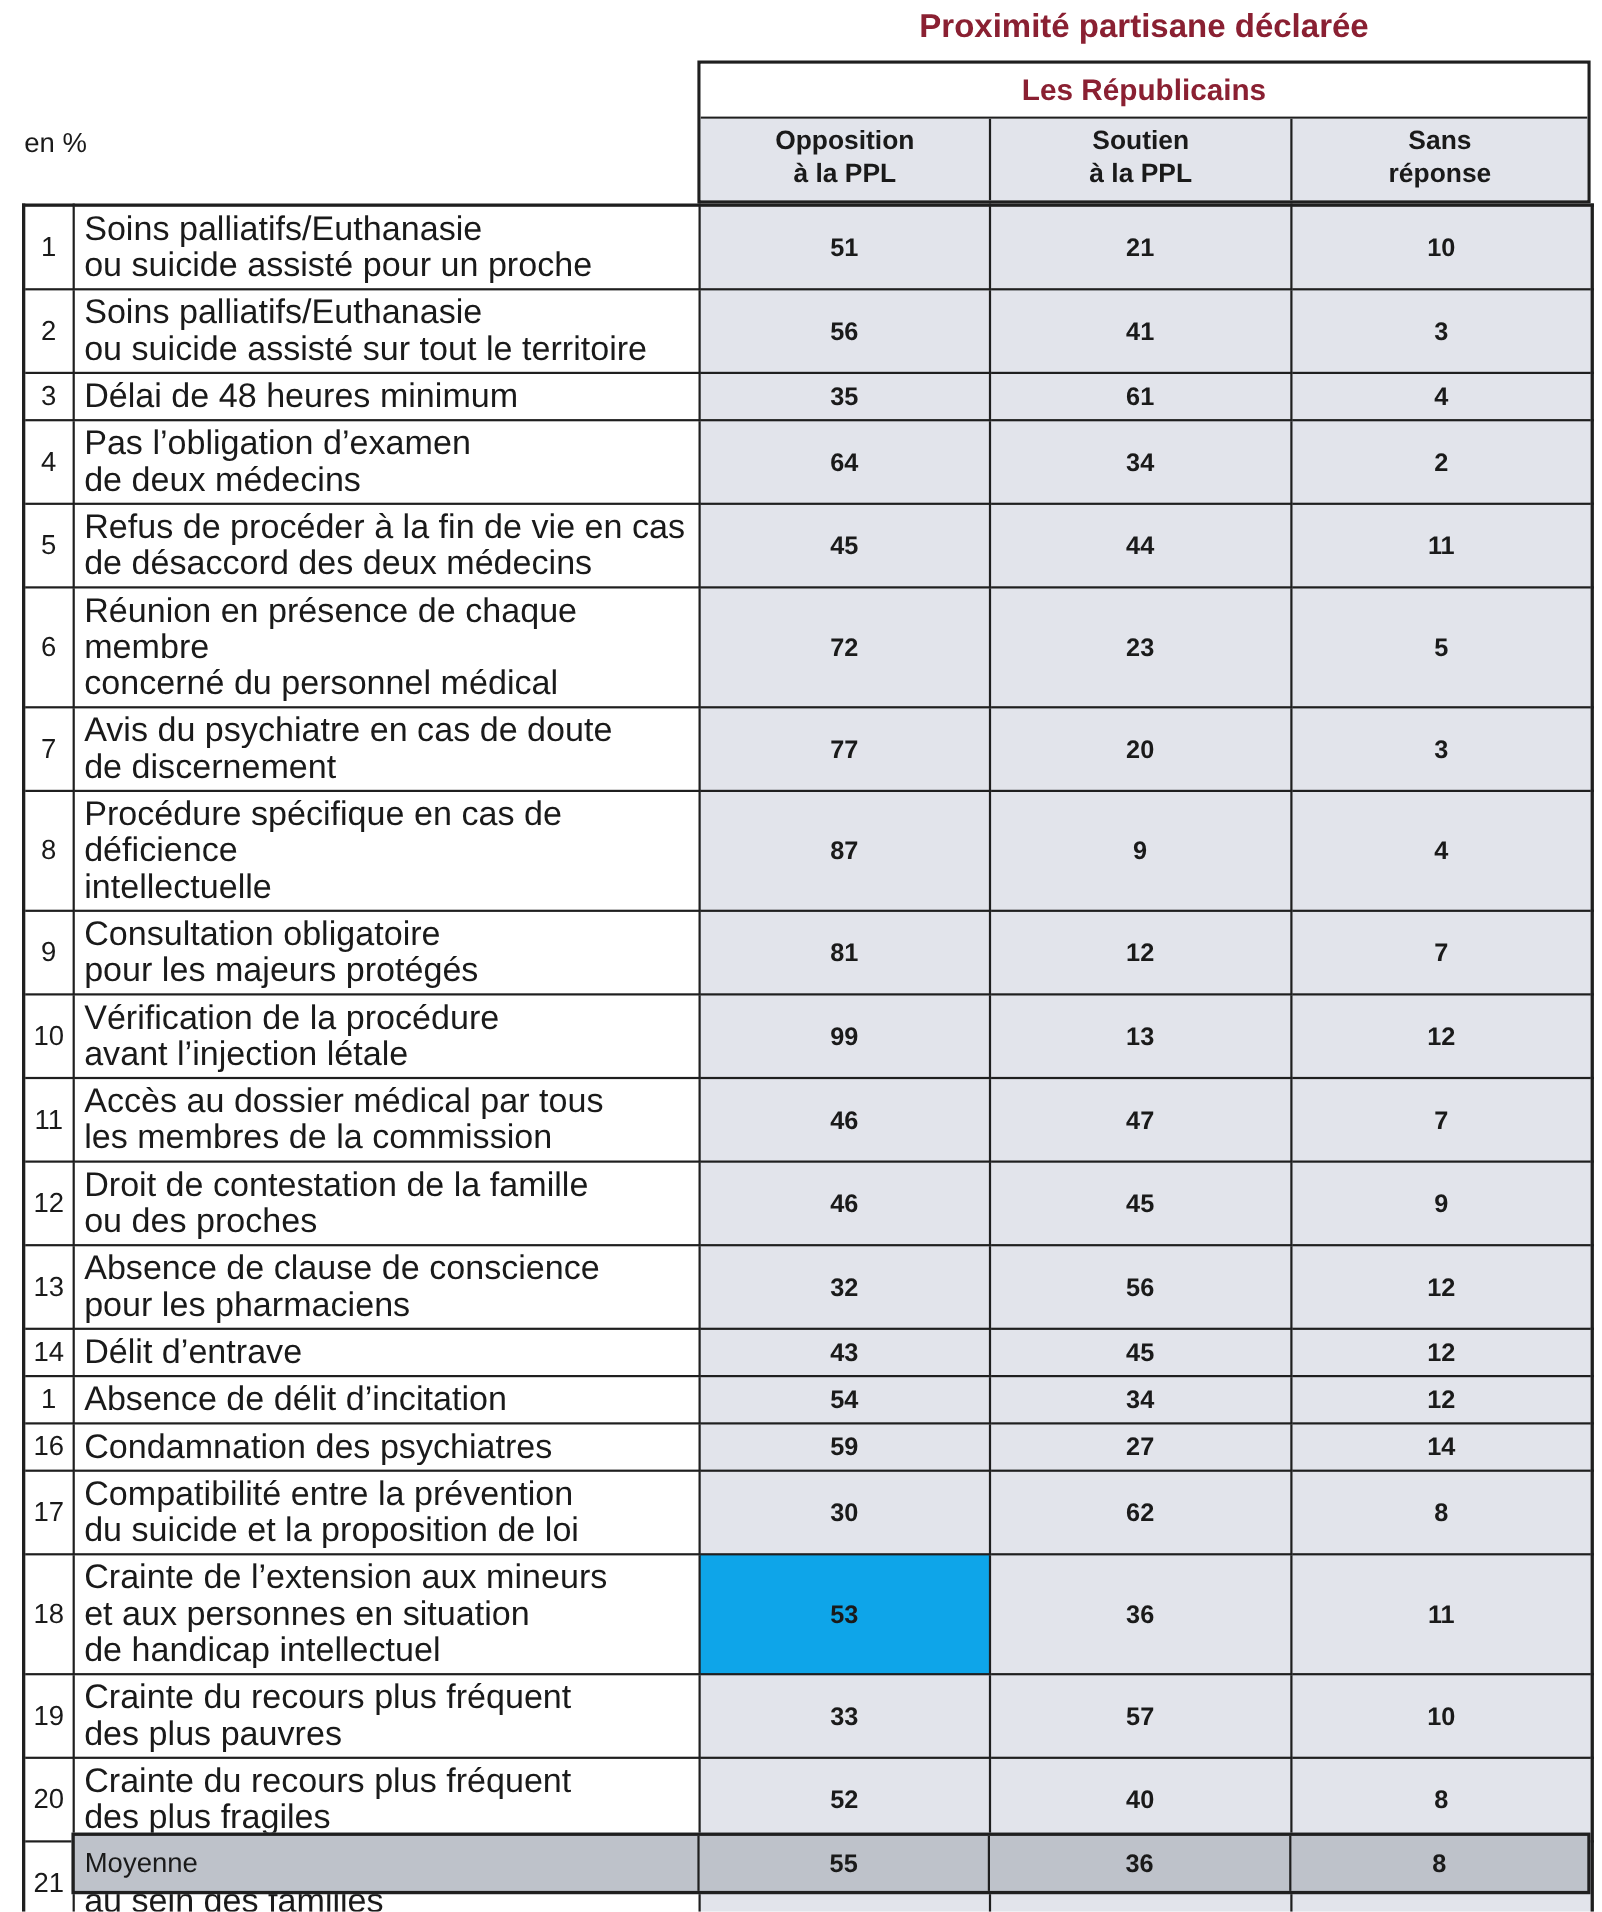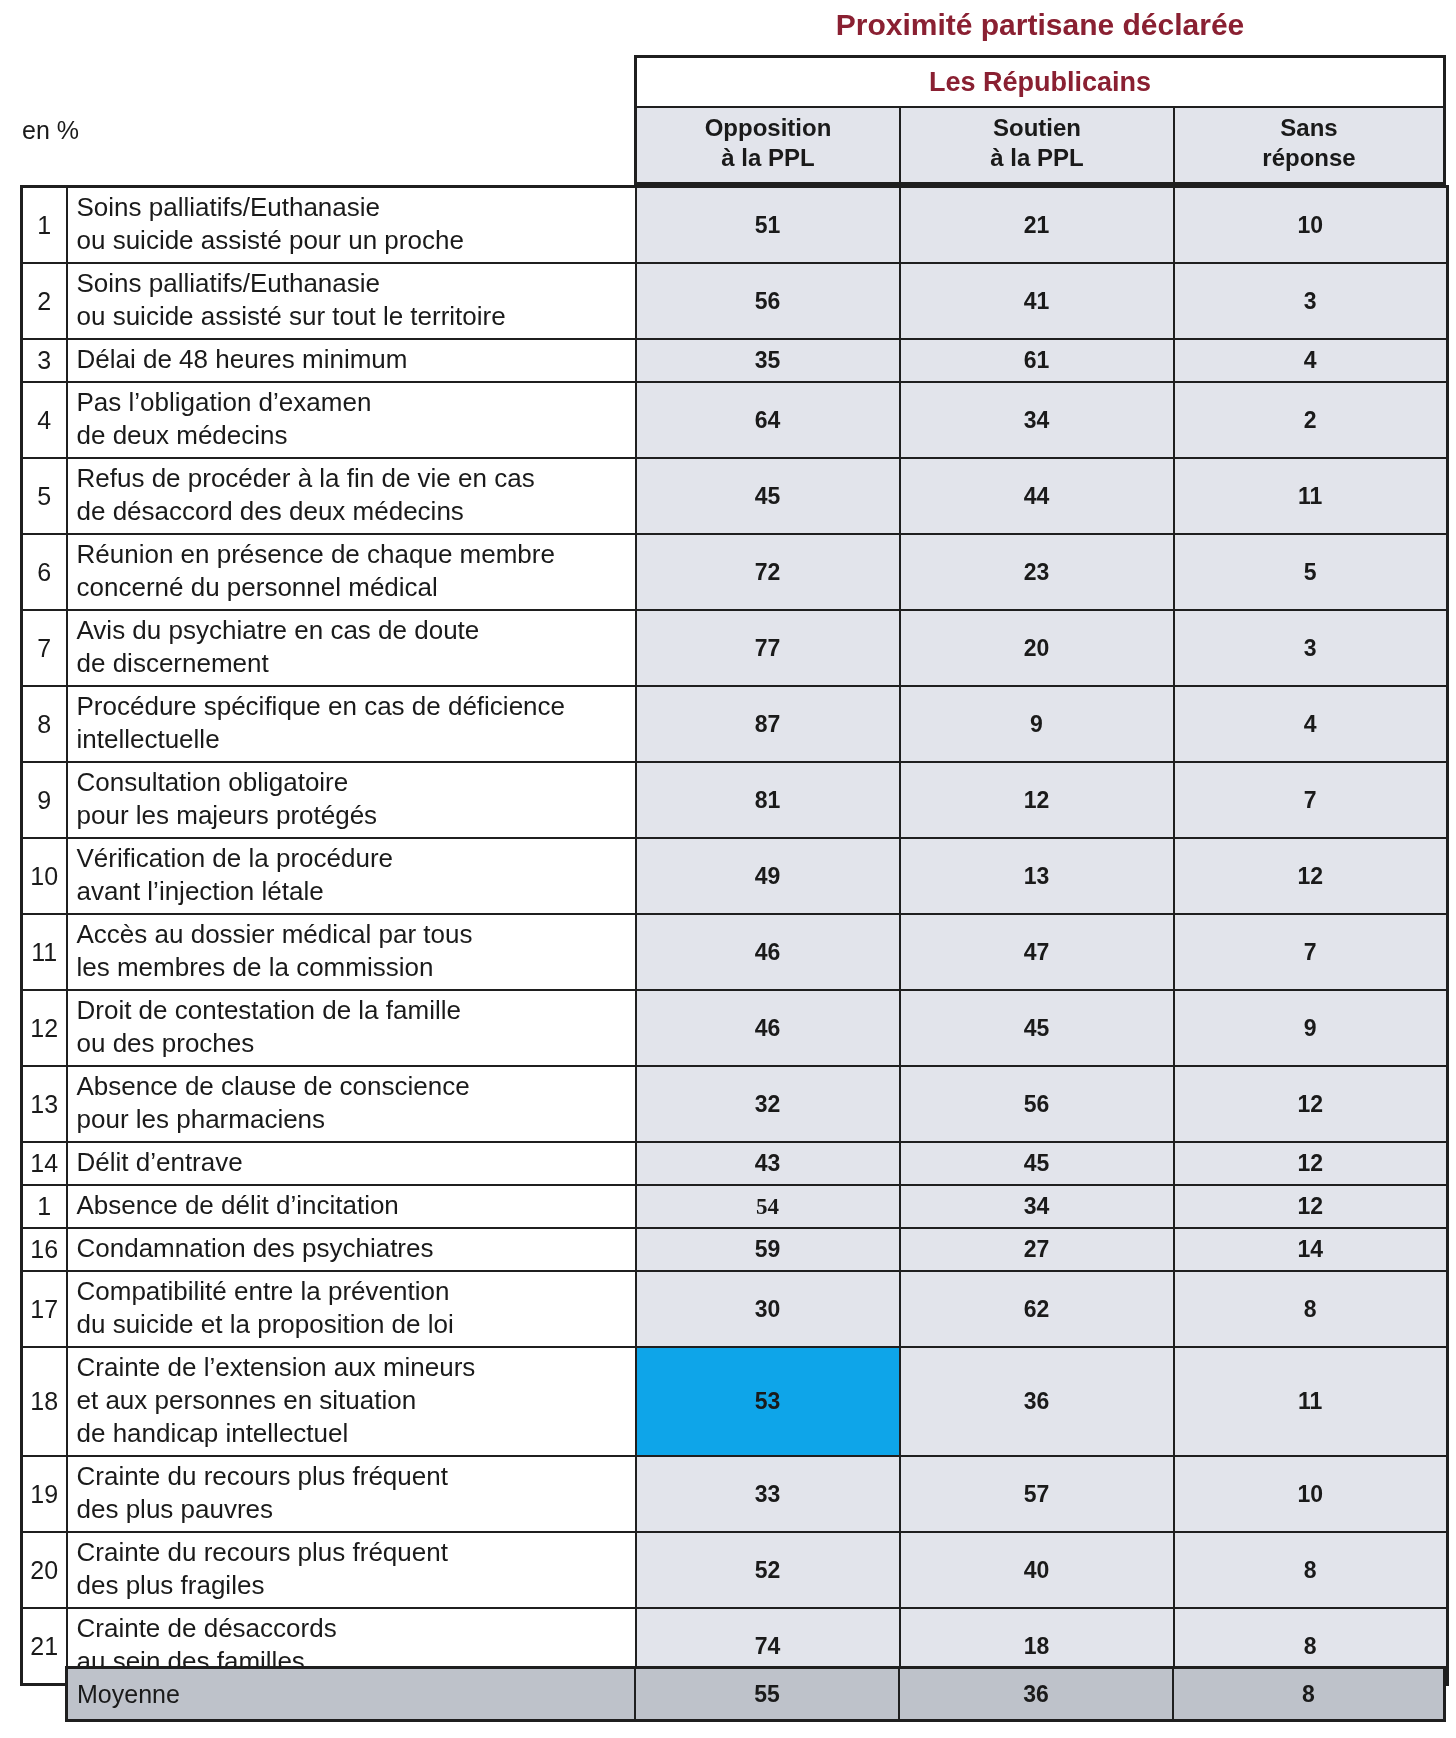--- a/index.html
+++ b/index.html
@@ -29,21 +29,21 @@
   }
   .colhead:first-child{border-left:none;}
   .main-table{
     position:absolute;left:20px;top:185px;width:1426px;
     border-collapse:collapse;table-layout:fixed;
     border:3px solid #1f1f1f;
   }
   .main-table td{border:2px solid #1f1f1f;vertical-align:middle;}
   .num-cell{text-align:center;font-size:25px;background:#ffffff;}
   .desc-cell{
-    font-size:26px;line-height:33px;padding:3px 6px 5px 9px;
+    font-size:31px;line-height:33px;padding:3px 6px 5px 9px;
     white-space:pre-line;background:#ffffff;
   }
   .val-cell{text-align:center;font-weight:bold;font-size:23px;}
   .avg-row{
     position:absolute;left:65px;top:1666px;width:1381px;height:56px;
     box-sizing:border-box;border:3px solid #1f1f1f;
     display:grid;grid-template-columns:566px 264px 274px 1fr;
   }
   .avg-label{display:flex;align-items:center;padding-left:9px;font-size:25px;}
   .avg-val{
@@ -149,21 +149,21 @@
           <td class="desc-cell">Consultation obligatoire
 pour les majeurs protégés</td>
           <td class="val-cell" style="background: rgb(226, 228, 235);">81</td>
           <td class="val-cell" style="background: rgb(226, 228, 235);">12</td>
           <td class="val-cell" style="background: rgb(226, 228, 235);">7</td>
         </tr>
         <tr>
           <td class="num-cell">10</td>
           <td class="desc-cell">Vérification de la procédure
 avant l’injection létale</td>
-          <td class="val-cell" style="background: rgb(226, 228, 235);">49</td>
+          <td class="val-cell" style="background: rgb(226, 228, 235);">99</td>
           <td class="val-cell" style="background: rgb(226, 228, 235);">13</td>
           <td class="val-cell" style="background: rgb(226, 228, 235);">12</td>
         </tr>
         <tr>
           <td class="num-cell">11</td>
           <td class="desc-cell">Accès au dossier médical par tous
 les membres de la commission</td>
           <td class="val-cell" style="background: rgb(226, 228, 235);">46</td>
           <td class="val-cell" style="background: rgb(226, 228, 235);">47</td>
           <td class="val-cell" style="background: rgb(226, 228, 235);">7</td>
@@ -187,21 +187,21 @@
         <tr>
           <td class="num-cell">14</td>
           <td class="desc-cell">Délit d’entrave</td>
           <td class="val-cell" style="background: rgb(226, 228, 235);">43</td>
           <td class="val-cell" style="background: rgb(226, 228, 235);">45</td>
           <td class="val-cell" style="background: rgb(226, 228, 235);">12</td>
         </tr>
         <tr>
           <td class="num-cell">1</td>
           <td class="desc-cell">Absence de délit d’incitation</td>
-          <td class="val-cell" style="background: rgb(226, 228, 235); font-family: Liberation Serif, serif;">54</td>
+          <td class="val-cell" style="background: rgb(226, 228, 235);">54</td>
           <td class="val-cell" style="background: rgb(226, 228, 235);">34</td>
           <td class="val-cell" style="background: rgb(226, 228, 235);">12</td>
         </tr>
         <tr>
           <td class="num-cell">16</td>
           <td class="desc-cell">Condamnation des psychiatres</td>
           <td class="val-cell" style="background: rgb(226, 228, 235);">59</td>
           <td class="val-cell" style="background: rgb(226, 228, 235);">27</td>
           <td class="val-cell" style="background: rgb(226, 228, 235);">14</td>
         </tr>

